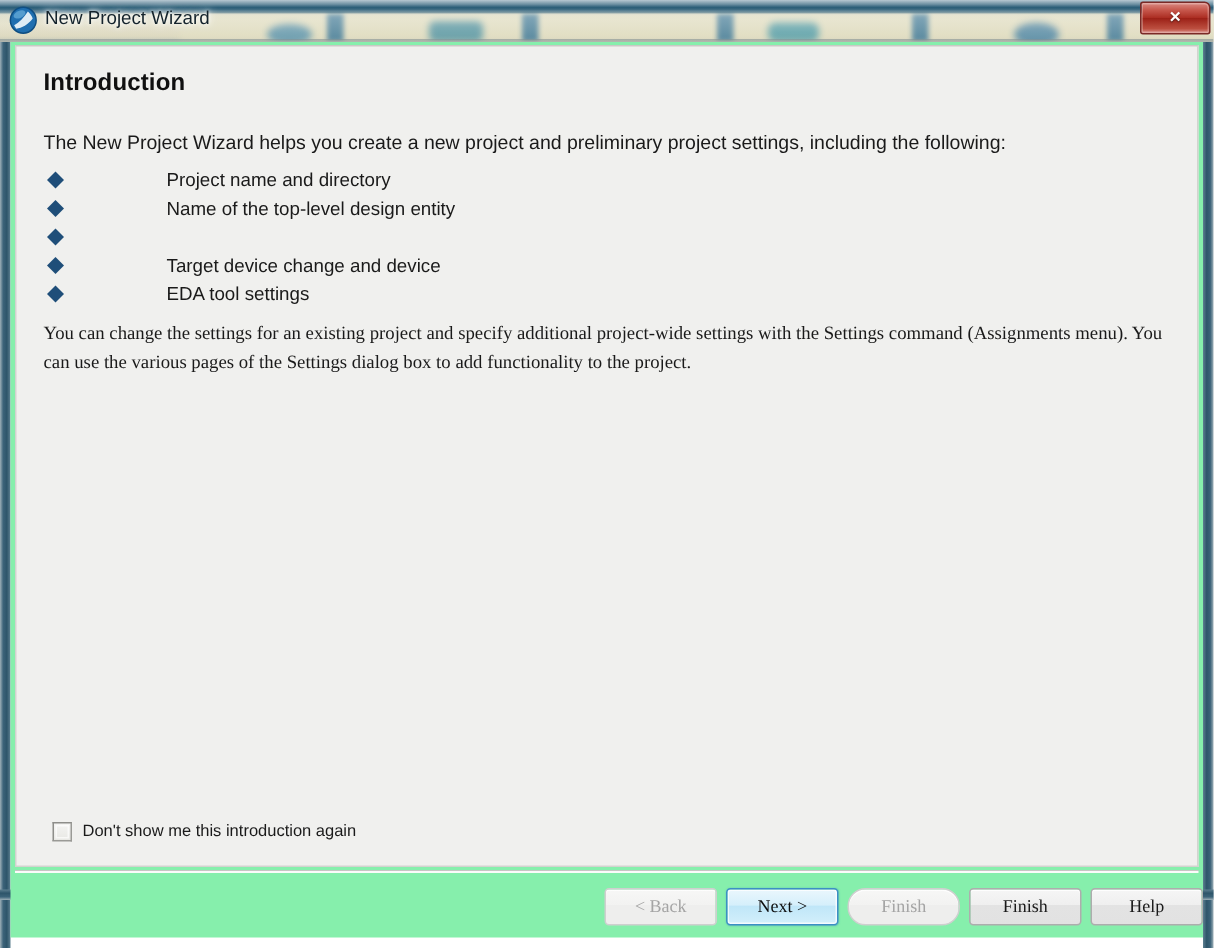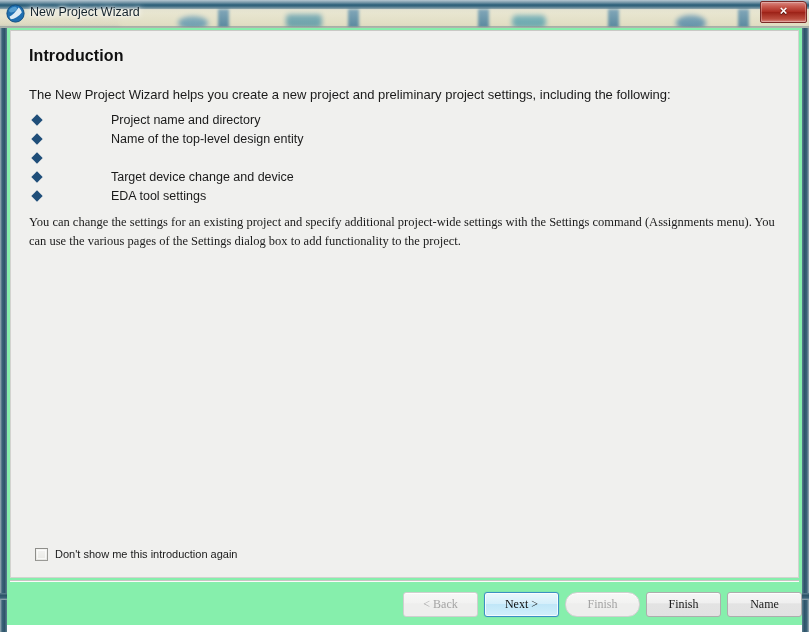--- a/index.html
+++ b/index.html
@@ -367,17 +367,17 @@
 
     </div>
 
     <div id="button-separator"></div>
 
     <div id="button-bar">
       <div id="btn-back" class="dlg-button disabled">&lt; Back</div>
       <div id="btn-next" class="dlg-button default">Next &gt;</div>
       <div id="btn-finish" class="dlg-button disabled">Finish</div>
       <div id="btn-cancel" class="dlg-button">Finish</div>
-      <div id="btn-help" class="dlg-button">Name</div>
+      <div id="btn-help" class="dlg-button">Help</div>
     </div>
 
   </div>
 </div>
 
 </body></html>

